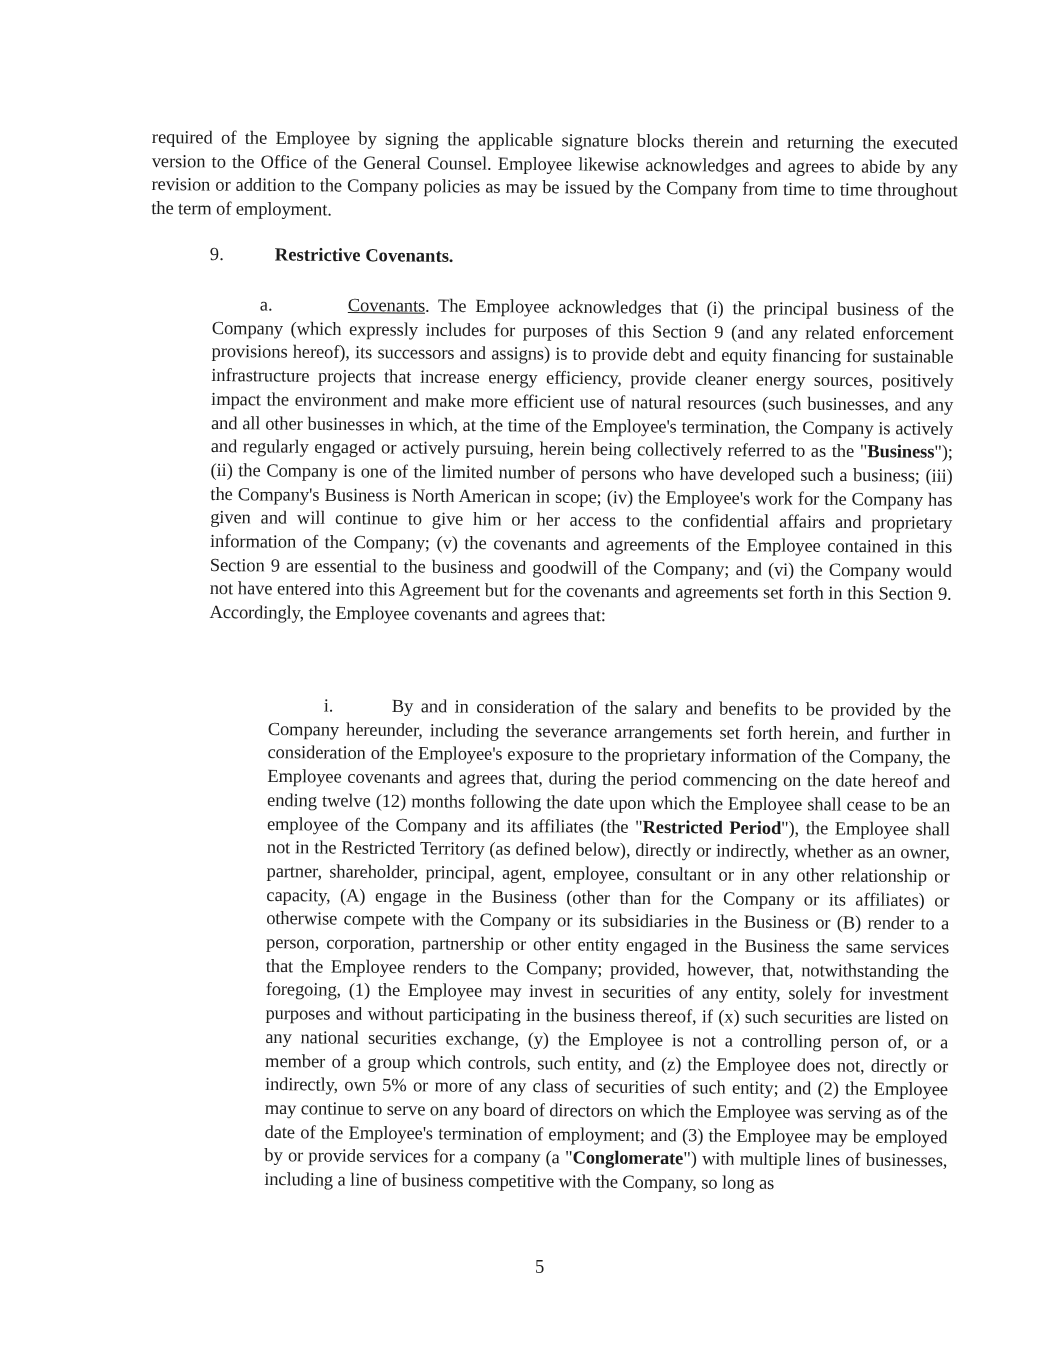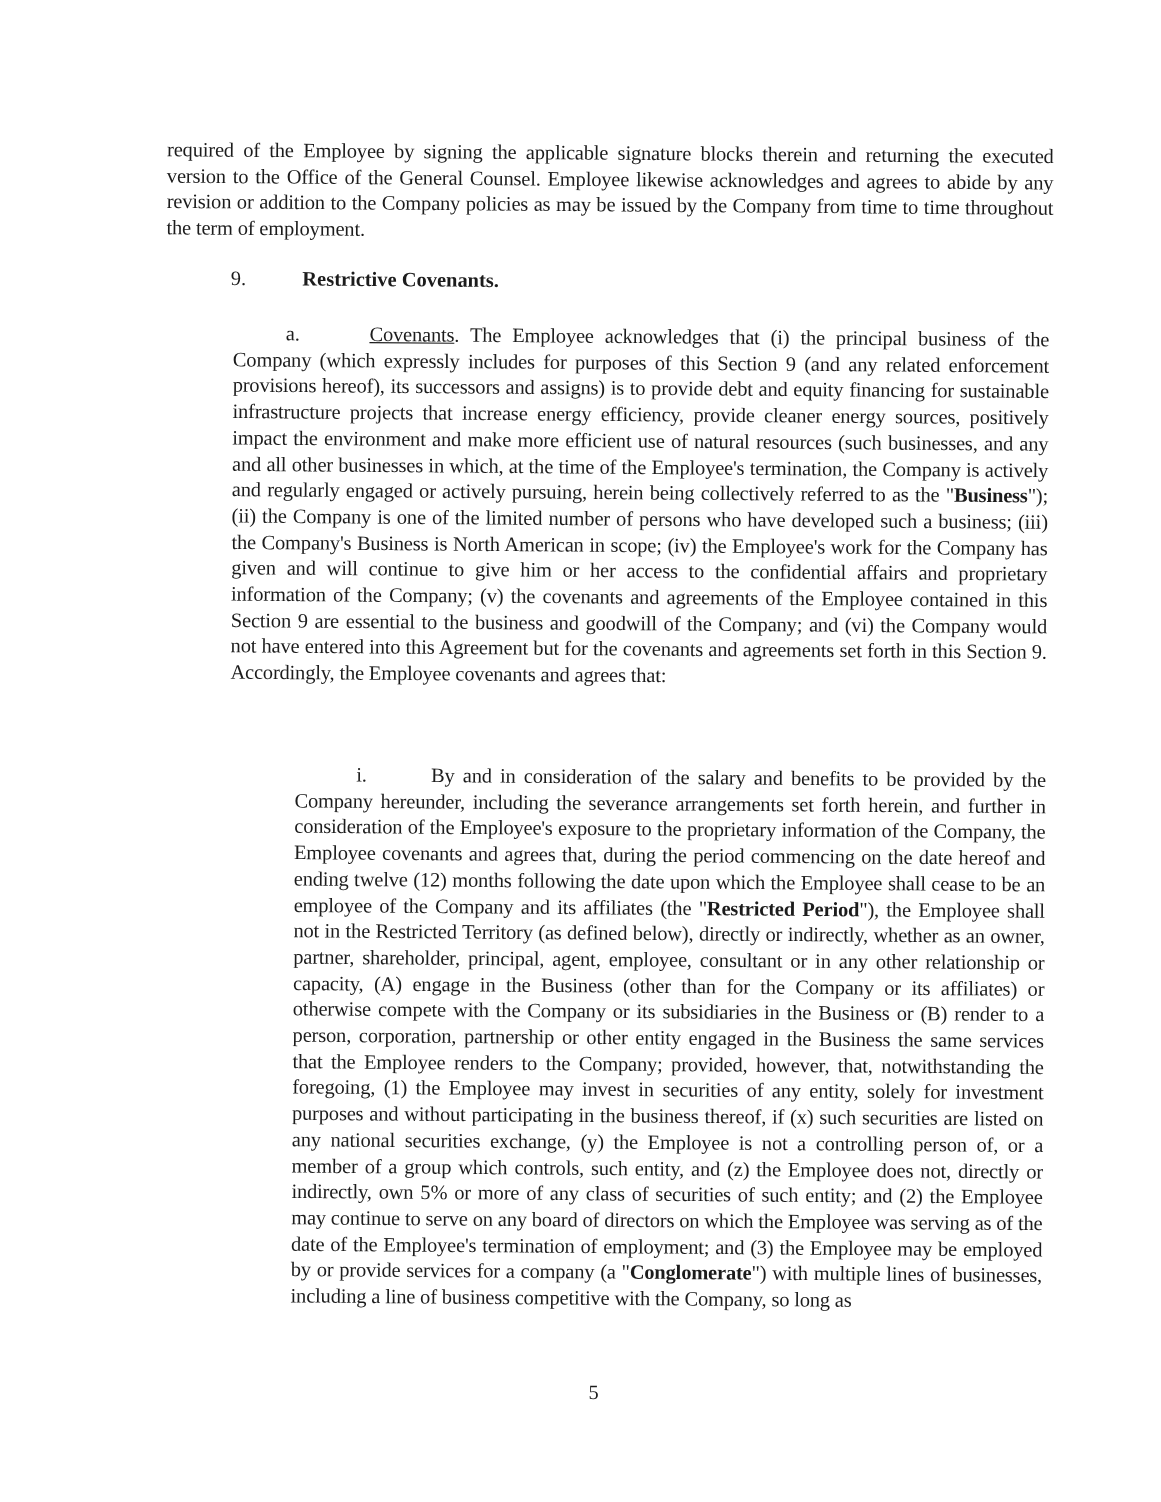--- a/index.html
+++ b/index.html
@@ -58,21 +58,21 @@
     #p-i {
       left: 268px;
       top: 693px;
       width: 683px;
       transform: rotate(0.45deg);
       transform-origin: left top;
     }
     .indent-label { display: inline-block; }
     #p-a .indent-label { padding-left: 48px; width: 76px; }
     #p-i .indent-label { padding-left: 56px; width: 68px; }
-    .ul { text-decoration: underline; }
+    .ul { text-decoration: underline; margin-left: 12px; }
     b { font-weight: bold; }
     #page-number {
       position: absolute;
       left: 535px;
       top: 1256px;
       font-size: 18.6px;
       line-height: 22px;
     }
   </style>
 </head>

